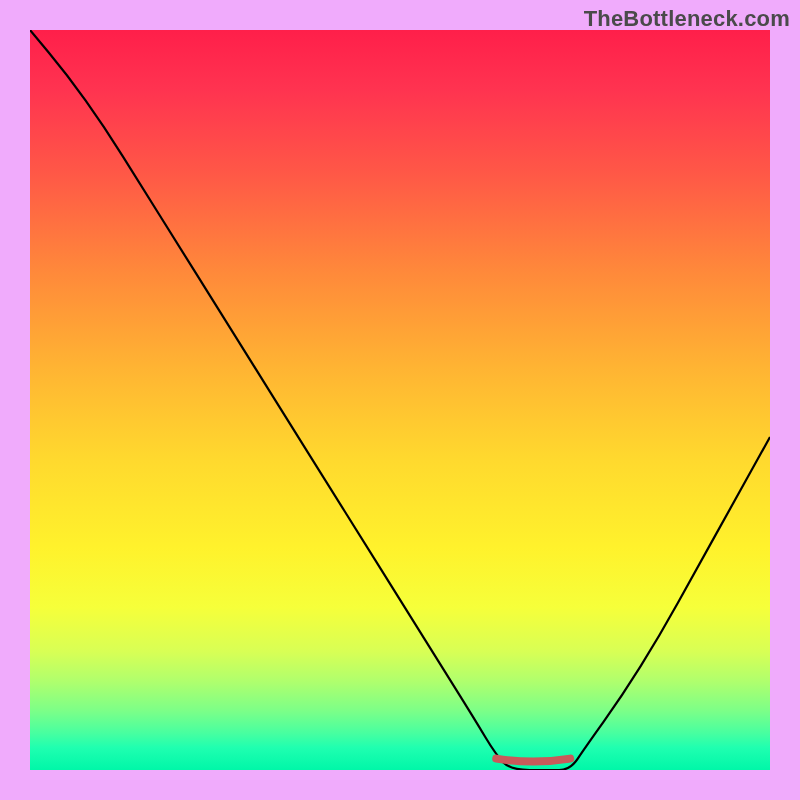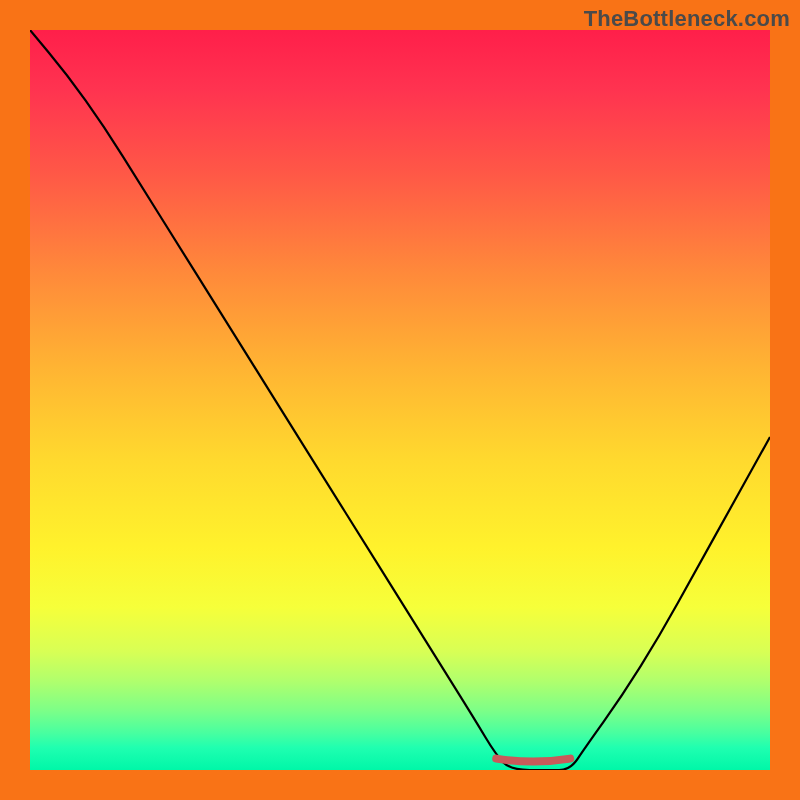--- a/index.html
+++ b/index.html
@@ -8,21 +8,21 @@
     width: 800px;
     height: 800px;
     background: #000;
     overflow: hidden;
     font-family: Arial, Helvetica, sans-serif;
   }
   .frame {
     position: relative;
     width: 800px;
     height: 800px;
-    background: #f97316;
+    background: #f0abfc;
   }
   .watermark {
     position: absolute;
     top: 6px;
     right: 10px;
     color: #4a4a4a;
     font-size: 22px;
     font-weight: 600;
     letter-spacing: 0.2px;
     z-index: 30;

